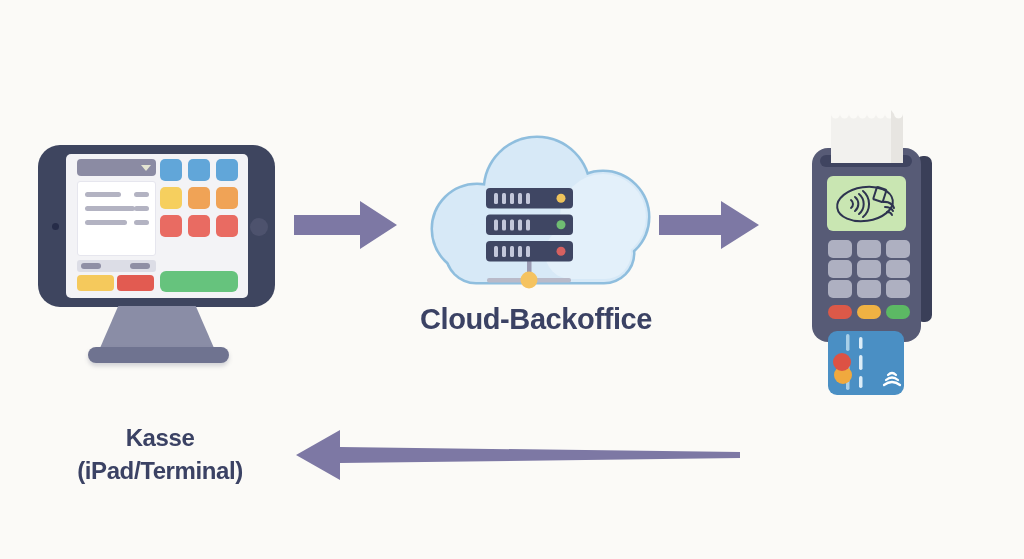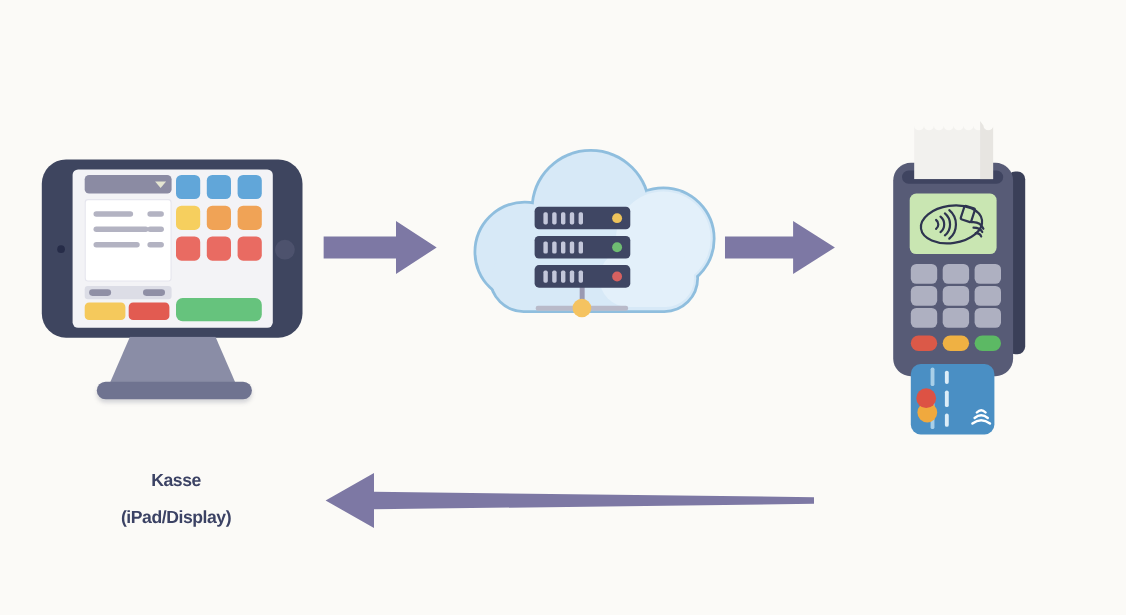--- a/index.html
+++ b/index.html
@@ -10,21 +10,21 @@
   }
   .canvas{
     position:relative;width:1024px;height:559px;
     background:#fbfaf7;overflow:hidden;
   }
   .abs{position:absolute;}
   .label{
     position:absolute;text-align:center;
     color:#3b4264;font-weight:700;letter-spacing:-0.4px;
   }
-  .label-side{font-size:16px;line-height:33px;}
+  .label-side{font-size:24px;line-height:33px;}
   .label-cloud{font-size:29px;line-height:32px;}
 
   
   .bezel{left:38px;top:145px;width:237px;height:162px;background:#3e455f;border-radius:22px;}
   .cam-dot{left:52px;top:223px;width:7px;height:7px;border-radius:50%;background:#262c48;}
   .home-btn{left:250px;top:218px;width:18px;height:18px;border-radius:50%;background:#4d526d;}
   .screenpos{left:66px;top:154px;width:182px;height:144px;background:#f3f3f6;border-radius:5px;}
   .dropdown{left:11px;top:5px;width:79px;height:17px;background:#8b8ba3;border-radius:4px;}
   .chev{position:absolute;right:5px;top:6px;width:0;height:0;
         border-left:5px solid transparent;border-right:5px solid transparent;
@@ -161,20 +161,23 @@
             <rect x="77" y="114" width="4" height="11" rx="1.5"></rect>
             <rect x="85" y="114" width="4" height="11" rx="1.5"></rect>
             <rect x="93" y="114" width="4" height="11" rx="1.5"></rect>
             <rect x="101" y="114" width="4" height="11" rx="1.5"></rect>
           </g>
         <circle cx="136" cy="119.3" r="4.5" fill="#d66160"></circle>
       </g>
     </g>
   </svg>
 
+  <div class="label label-cloud" style="left:395px;top:303px;width:282px">
+    <div>Cloud-Backoffice</div>
+  </div>
 
   <svg class="abs" style="left:659px;top:198px" width="102" height="54" viewBox="0 0 102 54">
     <polygon points="0,17 62,17 62,3 100,27 62,51 62,37 0,37" fill="#7d78a4"></polygon>
   </svg>
 
   <div class="abs term">
     <div class="abs t-strip"></div>
     <div class="abs t-body"></div>
     <div class="abs t-slot"></div>
 
@@ -236,19 +239,19 @@
       </svg>
     </div>
   </div>
 
   <svg class="abs" style="left:294px;top:427px" width="448" height="56" viewBox="0 0 448 56">
     <polygon points="2,28 46,3 46,20 446,25 446,31 46,36 46,53" fill="#7d78a4"></polygon>
   </svg>
 
   <div class="label label-side" style="left:20px;top:421px;width:280px">
     <div>Kasse</div>
-    <div>(iPad/Display)</div>
+    <div>(iPad/Terminal)</div>
   </div>
 
   <div class="label label-side" style="left:726px;top:421px;width:280px">
   </div>
 
 </div>
 
 </body></html>

